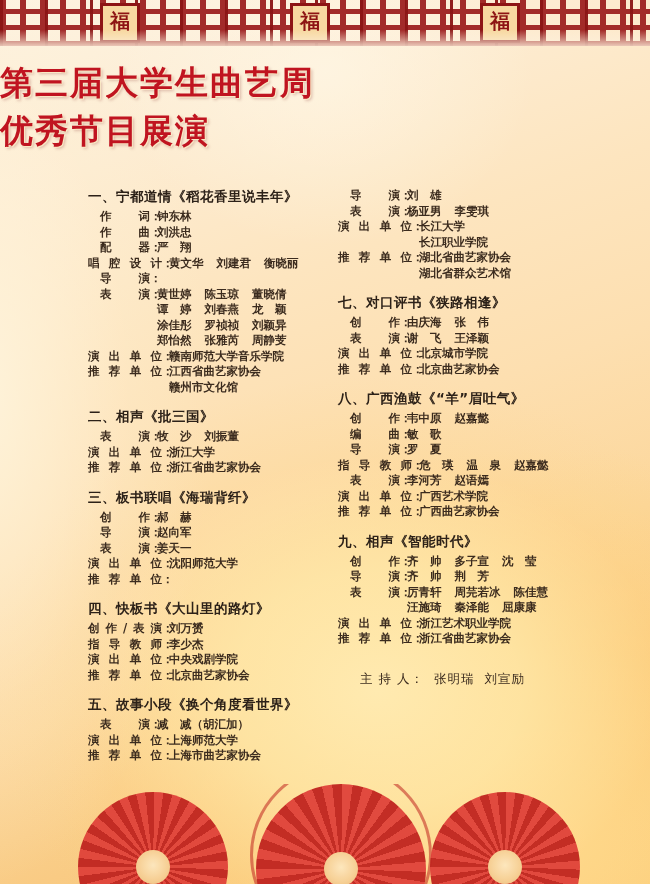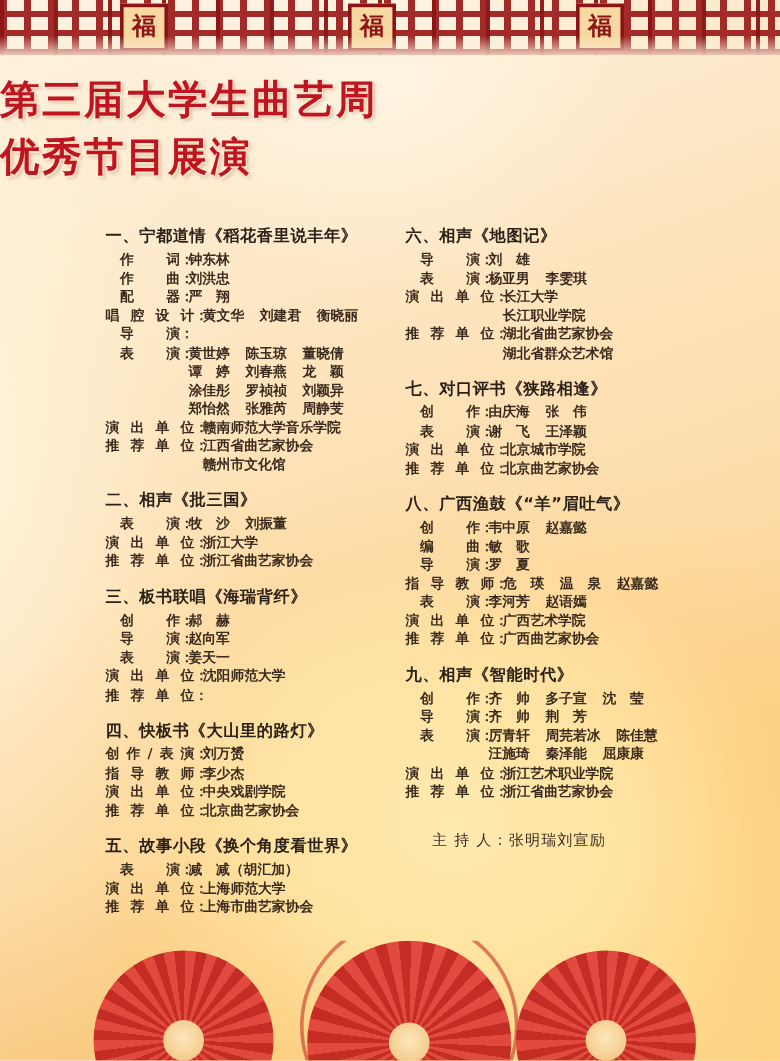--- a/index.html
+++ b/index.html
@@ -169,21 +169,21 @@
   .row.cont .lbl { visibility: hidden; }
   .row.cont .sep { visibility: hidden; }
 
   .host {
     margin-top: 24px;
     padding-left: 22px;
     font-size: 12.5px;
     letter-spacing: 1px;
     color: #3b2b1e;
   }
-  .host .hname { display: inline-block; margin-left: 0; }
+  .host .hname { display: inline-block; margin-left: 10px; }
 
   
   .fans {
     position: absolute;
     bottom: 0; left: 0;
     width: 650px; height: 100px;
     z-index: 3;
     overflow: hidden;
   }
   .fan {
@@ -383,21 +383,20 @@
           </div>
           <div class="row">
             <span class="lbl wide">推荐单位</span>
             <span class="sep">：</span>
             <span class="val"><span class="nm">上海市曲艺家协会</span></span>
           </div>
         </div>
       </div>
     <div class="col col-right" id="col-right">
       <div class="entry">
-          <div class="entry-title">六、相声《地图记》</div>
           <div class="row">
             <span class="lbl">导　演</span>
             <span class="sep">：</span>
             <span class="val"><span class="nm">刘　雄</span></span>
           </div>
           <div class="row">
             <span class="lbl">表　演</span>
             <span class="sep">：</span>
             <span class="val"><span class="nm">杨亚男</span><span class="nm">李雯琪</span></span>
           </div>

